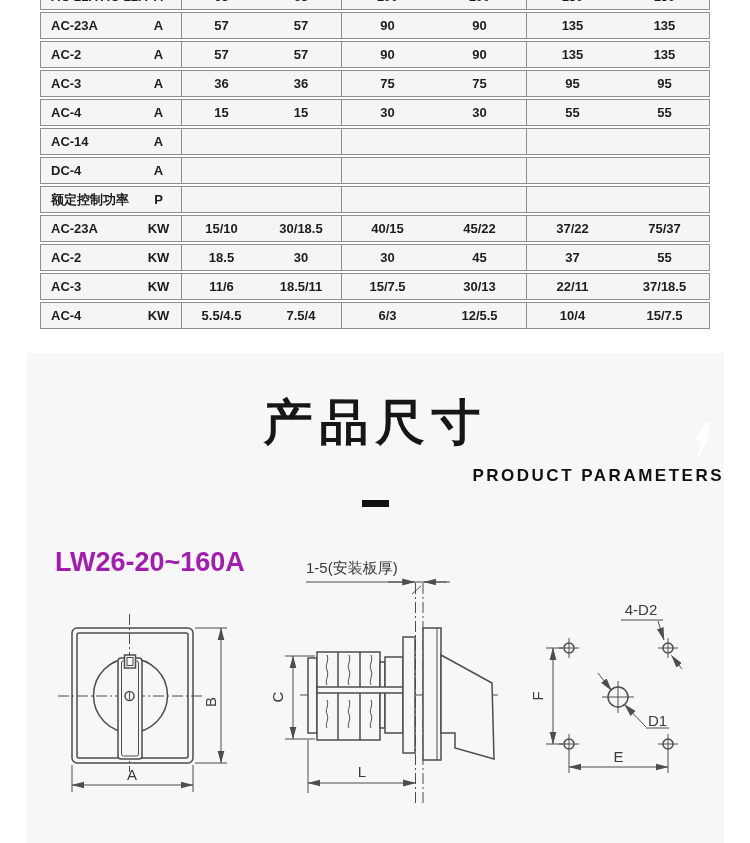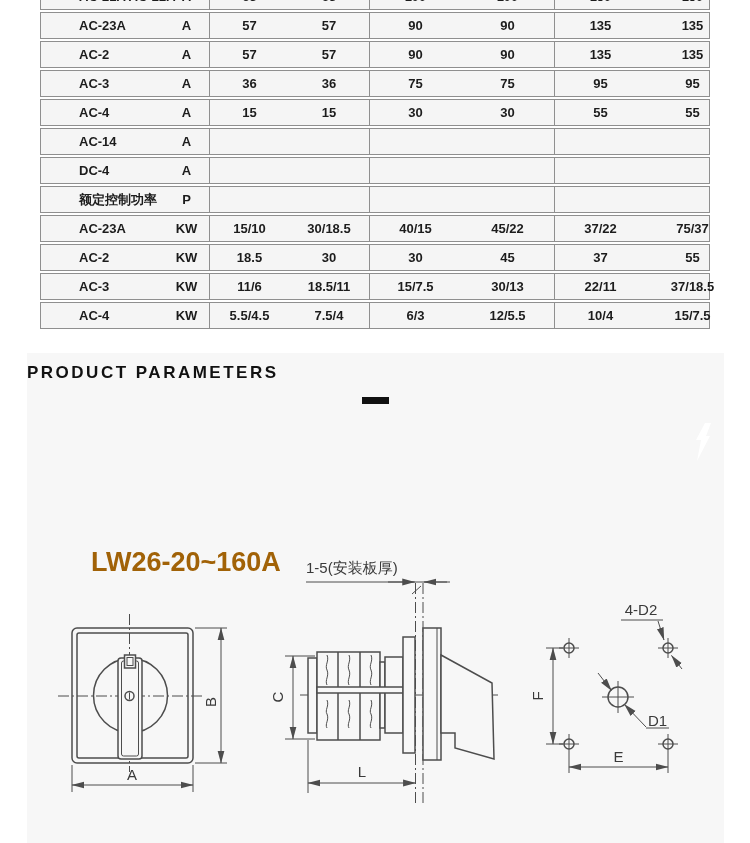--- a/index.html
+++ b/index.html
@@ -7,33 +7,33 @@
     position:relative; width:750px; height:843px; overflow:hidden; background:#ffffff;
     font-family:"Liberation Sans","DejaVu Sans",sans-serif; color:#1c1c1c;
   }
 
   
   .spec-table { position:absolute; left:40px; top:-17px; width:670px; }
   .srow {
     display:grid; grid-template-columns:95px 45px 80px 80px 92px 93px 92px 93px;
     height:27px; box-sizing:border-box; margin-bottom:2px;
     border:1.6px solid #8f8f8f; background:#f5f5f5;
-    font-size:13px; font-weight:700; color:#1c1c1c;padding-left:28px;
+    font-size:13px; font-weight:700; color:#1c1c1c;
   }
   .srow .cell { align-self:stretch; display:flex; align-items:center; justify-content:center; white-space:nowrap; }
   .srow .name { justify-content:flex-start; padding-left:10px; }
   .srow .sep  { border-left:1.6px solid #8f8f8f; }
 
   
   .panel { position:absolute; left:27px; top:353px; width:697px; height:490px; background:#f7f7f7; }
   .bolt { position:absolute; left:668px; top:70px; }
   .sec-title { margin:0; padding-top:37px; text-align:center; font-size:49px; font-weight:700; letter-spacing:7px; color:#161616; }
-  .sec-sub   { margin-top:10px; text-align:left; font-size:17px; font-weight:700; letter-spacing:2.5px; color:#111; }
+  .sec-sub   { margin-top:10px; text-align:right; font-size:17px; font-weight:700; letter-spacing:2.5px; color:#111; }
   .sec-dash  { width:27px; height:7px; background:#111; margin:14px auto 0; }
-  .model-title { position:absolute; left:28px; top:170px; font-size:27px; font-weight:700; line-height:34px; color:#a16207;margin-left:36px; }
+  .model-title { position:absolute; left:28px; top:170px; font-size:27px; font-weight:700; line-height:34px; color:#a21caf; }
   .drawing { position:absolute; }
   .fv { left:23px;  top:257px; }
   .sv { left:243px; top:197px; }
   .mh { left:493px; top:222px; }
 
   svg .ln  { stroke:#4d4d4d; stroke-width:1.5; fill:none; }
   svg .fil { stroke:#4d4d4d; stroke-width:1.5; fill:#f7f7f7; }
   svg .thin{ stroke:#4d4d4d; stroke-width:1; fill:none; }
   svg .cl  { stroke:#4d4d4d; stroke-width:1; fill:none; stroke-dasharray:11 3 2 3; }
   svg .dim { font-size:15px; fill:#3a3a3a; font-weight:500; font-family:"Liberation Sans","DejaVu Sans",sans-serif; }
@@ -165,20 +165,21 @@
         <div class="cell val">15/7.5</div>
       </div>
     </div>
 
   <section class="panel">
 
     <svg class="bolt" width="17" height="39" viewBox="0 0 17 39">
       <polygon points="10,0 16,0 11,13 15,13 2,38 6,17 1,17" fill="#ffffff"></polygon>
     </svg>
 
+    <h1 class="sec-title">产品尺寸</h1>
     <div class="sec-sub">PRODUCT PARAMETERS</div>
     <div class="sec-dash"></div>
 
     <h2 class="model-title">
       <span>LW26-20~160A</span><br>
     </h2>
 
     <svg class="drawing fv" width="185" height="200" viewBox="0 0 185 200">
       <defs>
         <marker id="fvA" viewBox="0 0 12 8" refX="11.5" refY="4" markerWidth="13" markerHeight="9" orient="auto-start-reverse" markerUnits="userSpaceOnUse">

